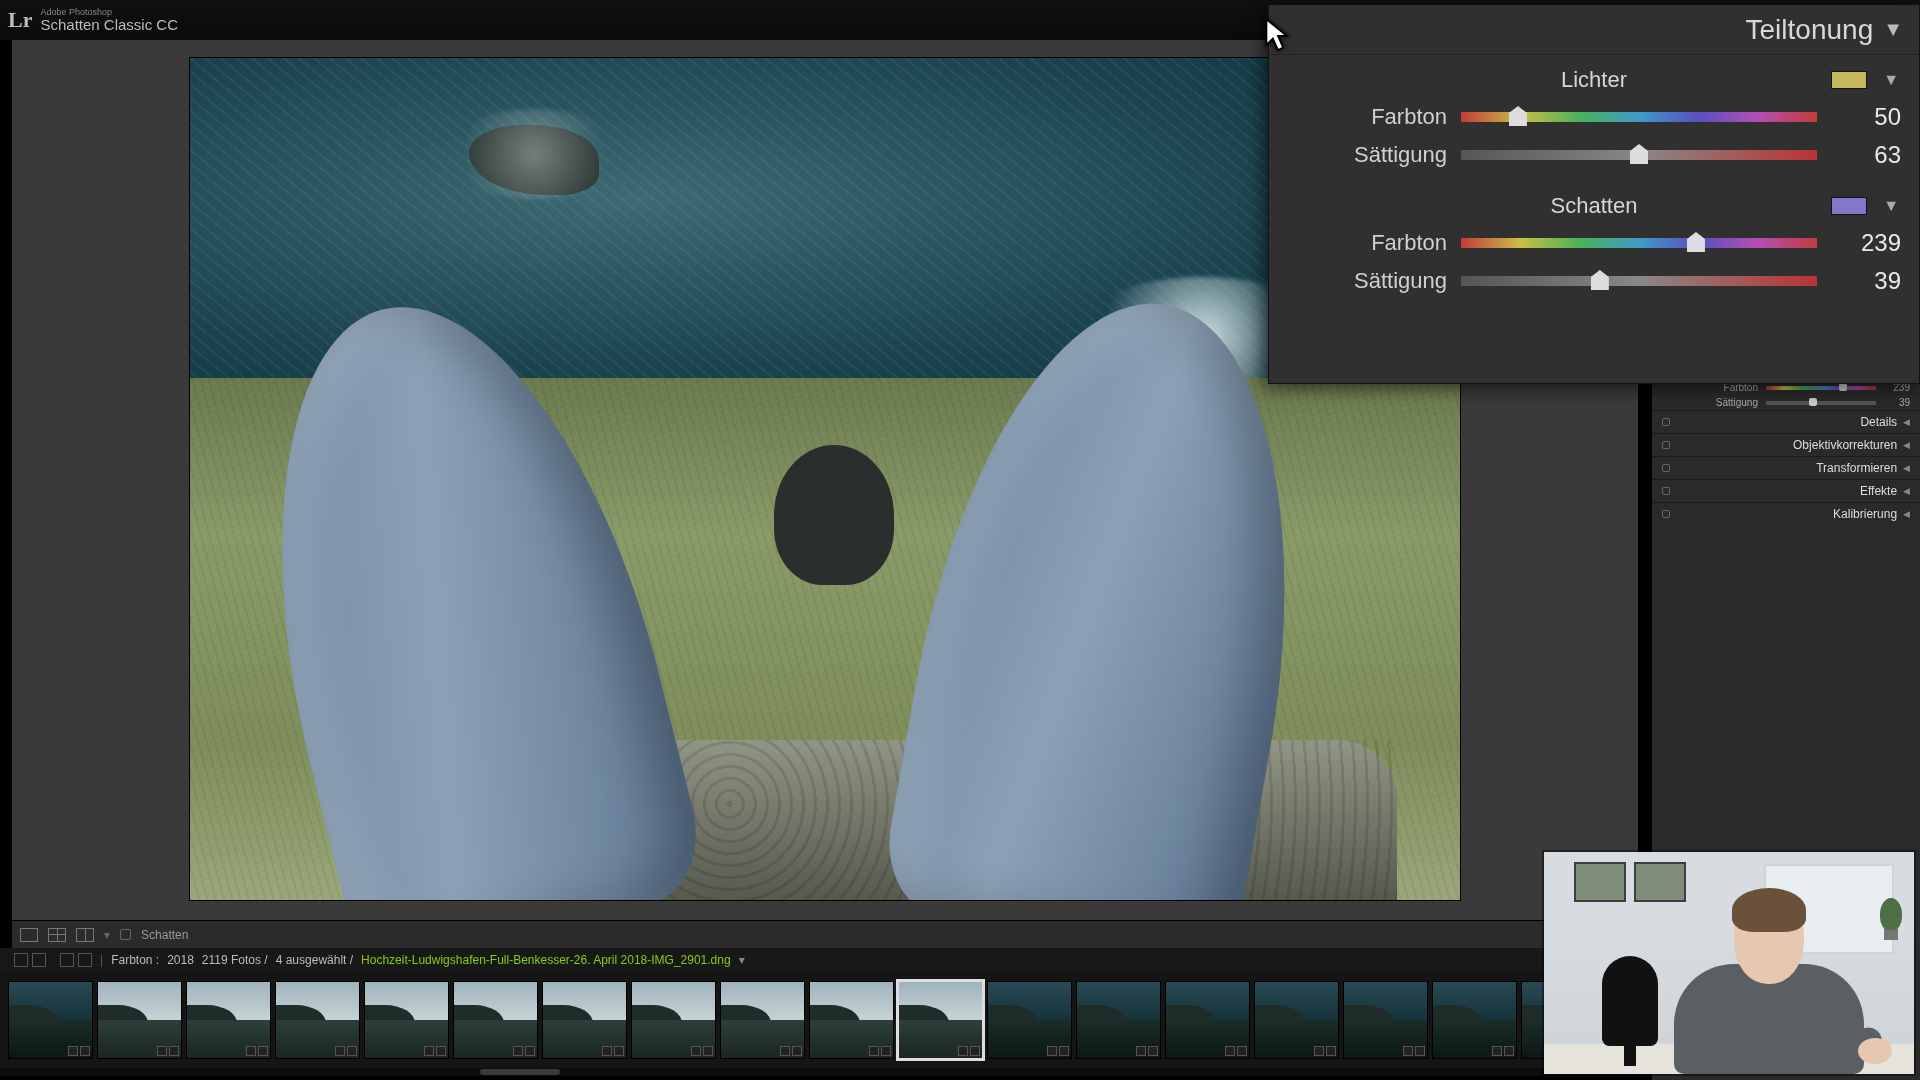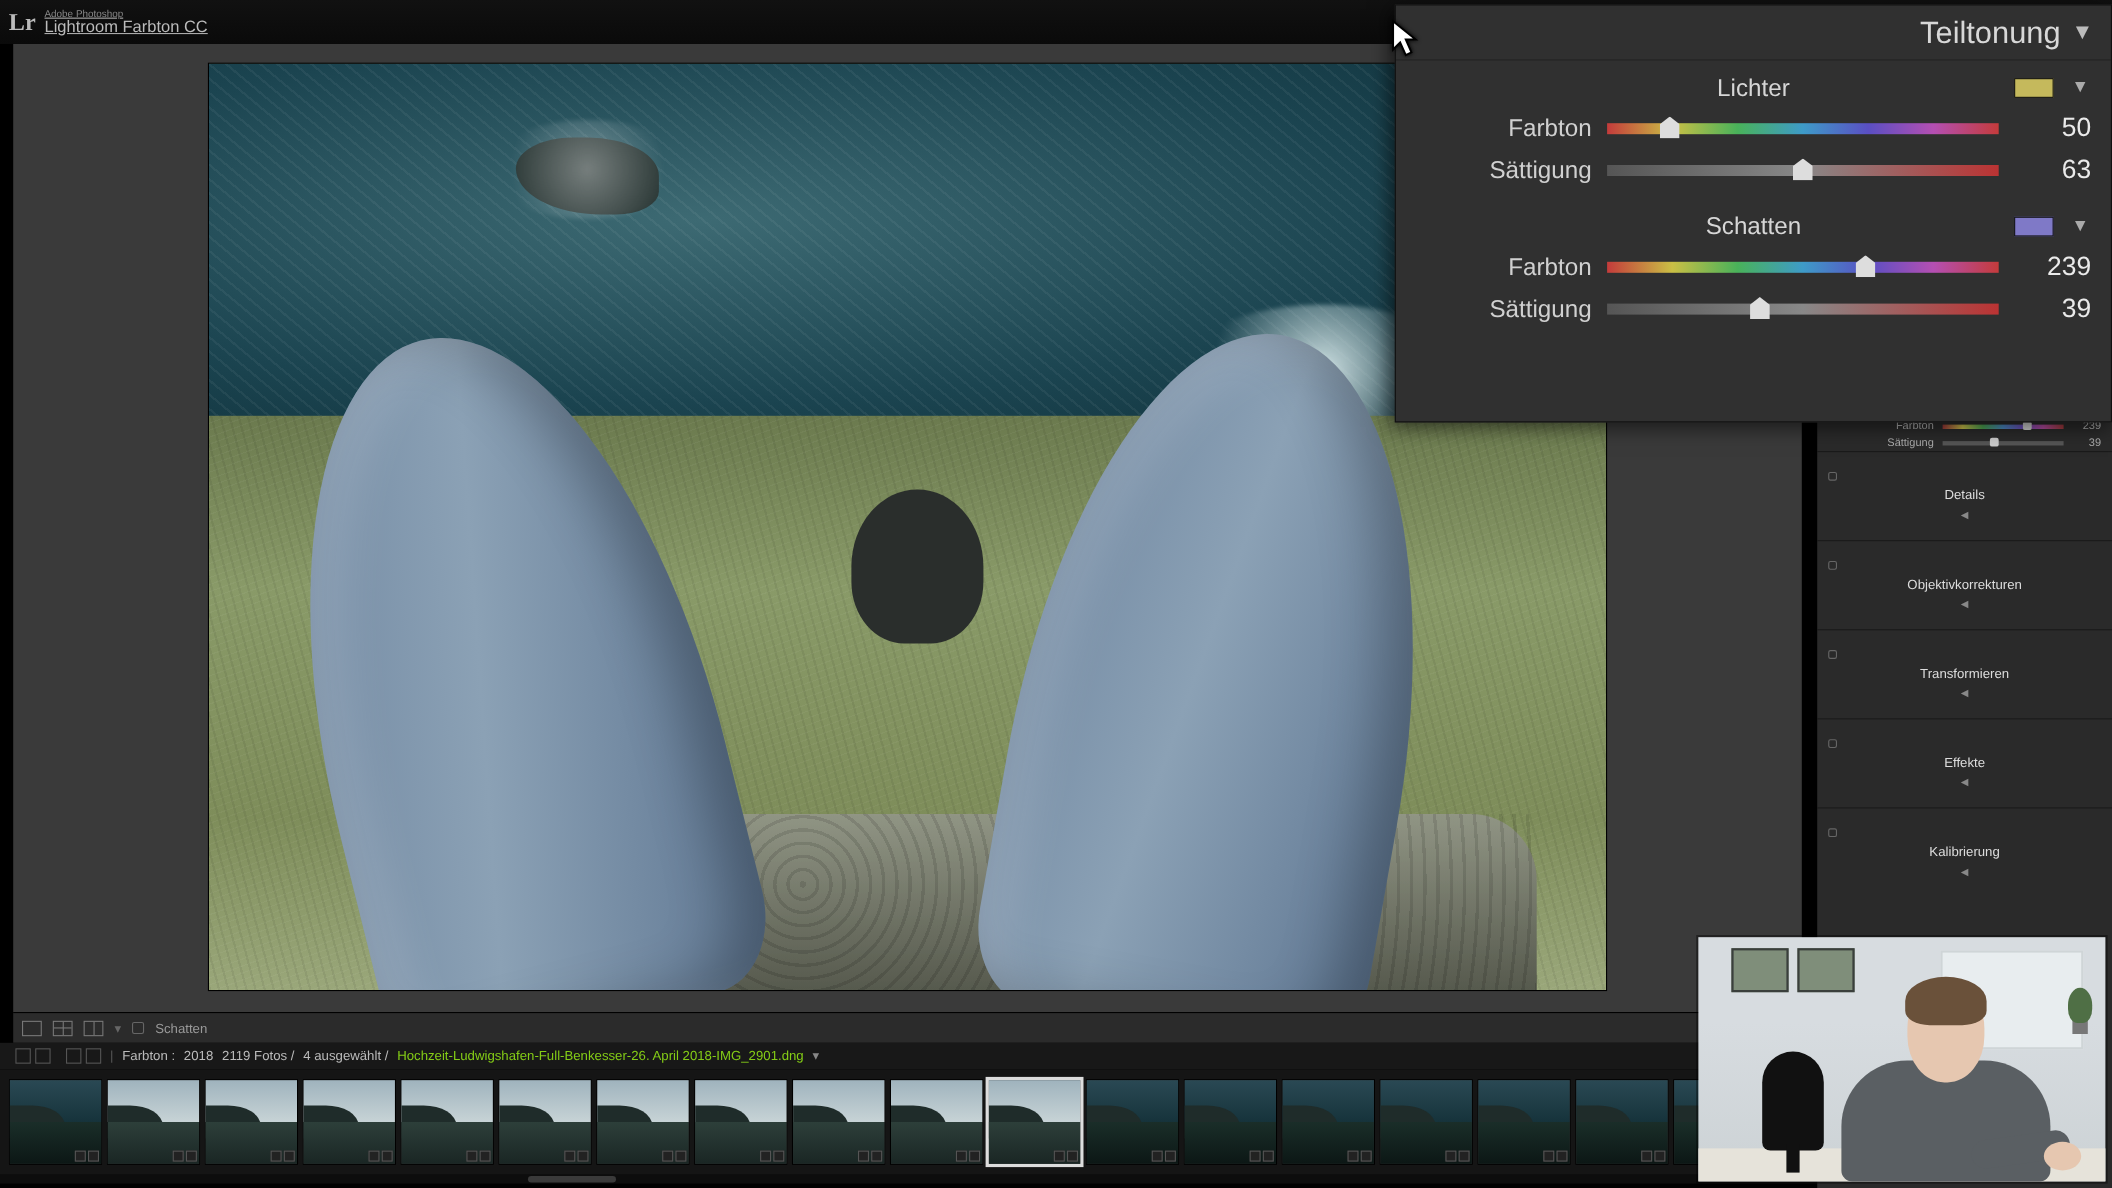--- a/index.html
+++ b/index.html
@@ -5,21 +5,21 @@
   * { box-sizing: border-box; margin: 0; padding: 0; font-family: "Segoe UI", Arial, sans-serif; }
   body { width: 1920px; height: 1080px; background: #000; overflow: hidden; position: relative; }
 
   
   .app-top {
     position: absolute; top: 0; left: 0; right: 0; height: 40px;
     background: linear-gradient(#111,#0a0a0a); color: #aaa;
     display: flex; align-items: center; padding: 0 8px; font-size: 13px;
   }
   .lr-logo { font-weight: bold; font-size: 22px; color: #bbb; margin-right: 8px; font-family: Georgia, serif; }
-  .lr-sub { display:flex; flex-direction:column; line-height:1;text-decoration:underline; }
+  .lr-sub { display:flex; flex-direction:column; line-height:1; }
   .lr-sub .l1 { font-size:9px; color:#888;}
   .lr-sub .l2 { font-size:15px; color:#bbb;}
 
   
   .photo-area {
     position: absolute; top: 40px; left: 12px; width: 1626px; height: 880px;
     background: #3a3a3a;
   }
   .photo {
     position: absolute; top: 18px; left: 178px; width: 1270px; height: 842px;
@@ -102,21 +102,21 @@
     position:absolute; top:380px; right:0; width:268px; bottom:0;
     background:#2a2a2a; color:#ccc; font-size:11px;
   }
   .mini-row{display:flex;align-items:center;justify-content:flex-end;gap:8px;padding:2px 10px;color:#aaa;}
   .mini-row .lbl{flex:none;text-align:right;font-size:10px;}
   .mini-row .track{width:110px;height:4px;background:linear-gradient(90deg,#9b3838,#c9c04a,#4aa050,#4a88c0,#6b4ab5,#b04a9b,#9b3838);position:relative;}
   .mini-row .track.gray{background:#555;}
   .mini-row .knob{position:absolute;top:-3px;width:8px;height:8px;background:#ccc;border-radius:2px;}
   .mini-row .val{width:26px;text-align:right;font-size:10px;}
   .section-head{display:flex;align-items:center;justify-content:flex-end;gap:6px;
-    padding:18px 10px;border-top:1px solid #1a1a1a;color:#ddd;font-size:12px;flex-direction:column;}
+    padding:4px 10px;border-top:1px solid #1a1a1a;color:#ddd;font-size:12px;}
   .section-head .tri{font-size:9px;color:#888;}
   .section-head .dot{width:8px;height:8px;border:1px solid #666;border-radius:2px;margin-right:auto;}
 
   
   .split-panel{
     position:absolute; top:4px; right:0; width:652px; height:380px;
     background:#303030; border:1px solid #111; box-shadow:-4px 4px 18px rgba(0,0,0,0.6);
     color:#ddd;
   }
   .sp-header{display:flex;align-items:center;justify-content:flex-end;height:50px;
@@ -165,21 +165,21 @@
   .webcam .plant::before{content:"";position:absolute;bottom:0;left:8px;width:14px;height:14px;background:#777;}
   .webcam .plant::after{content:"";position:absolute;top:0;left:4px;width:22px;height:32px;background:#4f6f45;border-radius:50% 50% 40% 40%;}
 </style>
 </head>
 <body>
 
 <div class="app-top">
   <span class="lr-logo">Lr</span>
   <span class="lr-sub">
     <span class="l1">Adobe Photoshop</span>
-    <span class="l2">Lightroom Farbton CC</span>
+    <span class="l2">Schatten Classic CC</span>
   </span>
 </div>
 
 <div class="photo-area">
   <div class="photo">
     <div class="ocean"></div>
     <div class="rock"></div>
     <div class="foam1"></div>
       <div class="foam2"></div>
     <div class="grass"></div>

